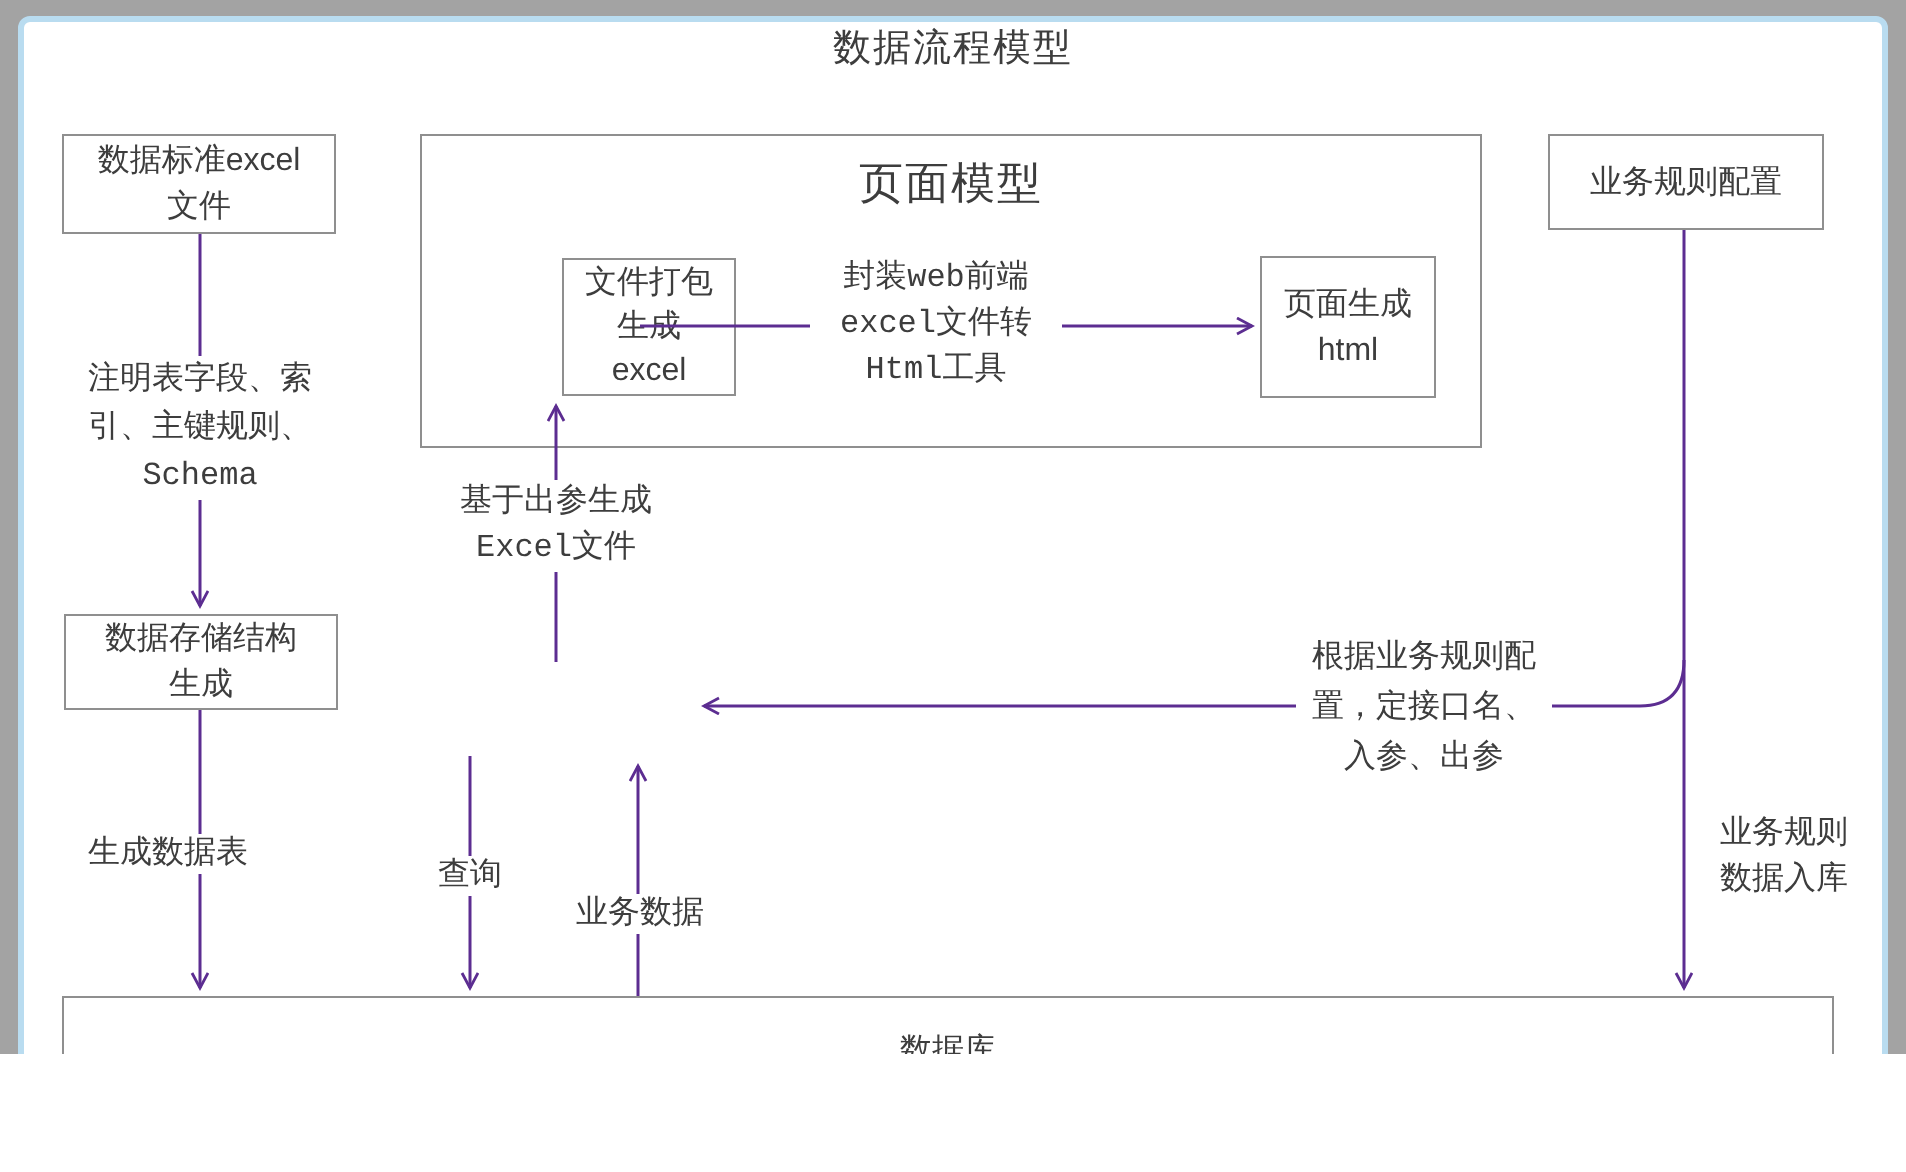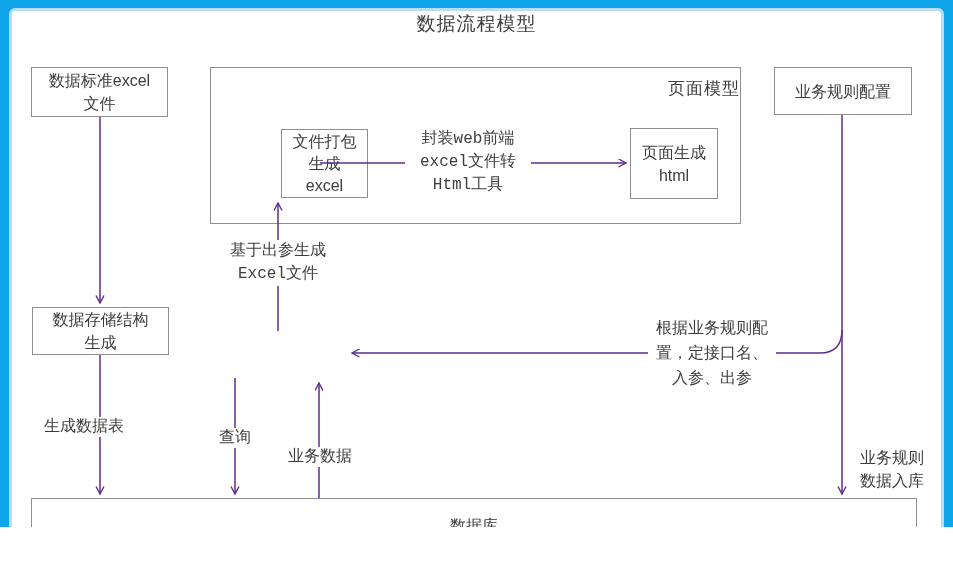--- a/index.html
+++ b/index.html
@@ -5,42 +5,42 @@
   :root{
     --purple:#5c2d91;
     --boxborder:#8f8f8f;
     --frame:#b9dcf0;
     --text:#3d3d3d;
   }
   html,body{margin:0;padding:0;background:#ffffff;}
   .canvas{
     position:relative;width:953px;height:527px;overflow:hidden;
     font-family:"Liberation Sans","DejaVu Sans",sans-serif;
-    color:var(--text);background:#0ea5e9;
+    color:var(--text);background:#a3a3a3;
   }
   .frame{
     position:absolute;left:9px;top:8px;width:929px;height:563px;
     border:3px solid var(--frame);border-radius:6px;background:#ffffff;
   }
   .title{
     position:absolute;left:0;right:0;top:11px;text-align:center;
     font-size:19px;letter-spacing:1px;
   }
   .box{
     position:absolute;border:1.5px solid var(--boxborder);background:#ffffff;
     display:flex;align-items:center;justify-content:center;text-align:center;
     font-size:16px;line-height:23px;white-space:pre-line;box-sizing:border-box;
   }
   .container-box{
     position:absolute;border:1.5px solid var(--boxborder);background:#ffffff;
     box-sizing:border-box;
   }
   .container-title{
-    position:absolute;left:0;right:0;top:9px;text-align:right;
-    font-size:17px;letter-spacing:1px;
+    position:absolute;left:0;right:0;top:9px;text-align:center;
+    font-size:22px;letter-spacing:1px;
   }
   .lbl{
     position:absolute;background:#ffffff;text-align:center;
     font-size:16px;line-height:24px;white-space:pre-line;font-family:Liberation Mono, monospace;
   }
   svg.wires{position:absolute;left:0;top:0;pointer-events:none;color:var(--purple);}
 </style>
 </head>
 <body>
 
@@ -83,34 +83,37 @@
       <path d="M100,355 L100,494" marker-end="url(#arrow)"></path>
       <path d="M320,163 L626,163" marker-end="url(#arrow)"></path>
       <path d="M278,331 L278,203" marker-end="url(#arrow)"></path>
       <path d="M235,378 L235,494" marker-end="url(#arrow)"></path>
       <path d="M319,498 L319,383" marker-end="url(#arrow)"></path>
       <path d="M842,115 L842,494" marker-end="url(#arrow)"></path>
       <path d="M842,330 Q842,353 820,353 L352,353" marker-end="url(#arrow)"></path>
     </g>
   </svg>
 
+  <div class="lbl" style="left:30px;top:178px;width:140px;">注明表字段、索
+引、主键规则、
+Schema</div>
 
   <div class="lbl" style="left:405px;top:128px;width:126px;line-height:23px;">封装web前端
 excel文件转
 Html工具</div>
 
   <div class="lbl" style="left:216px;top:240px;width:124px;line-height:23px;">基于出参生成
 Excel文件</div>
 
   <div class="lbl" style="left:40px;top:417px;width:88px;line-height:20px;">生成数据表</div>
 
   <div class="lbl" style="left:215px;top:428px;width:40px;line-height:20px;">查询</div>
 
   <div class="lbl" style="left:284px;top:447px;width:72px;line-height:20px;">业务数据</div>
 
   <div class="lbl" style="left:648px;top:317px;width:128px;line-height:25px;">根据业务规则配
 置，定接口名、
 入参、出参</div>
 
-  <div class="lbl" style="left:855px;top:406px;width:74px;line-height:23px;margin-top:42px;">业务规则
+  <div class="lbl" style="left:855px;top:406px;width:74px;line-height:23px;">业务规则
 数据入库</div>
 
 </div>
 
 </body></html>

